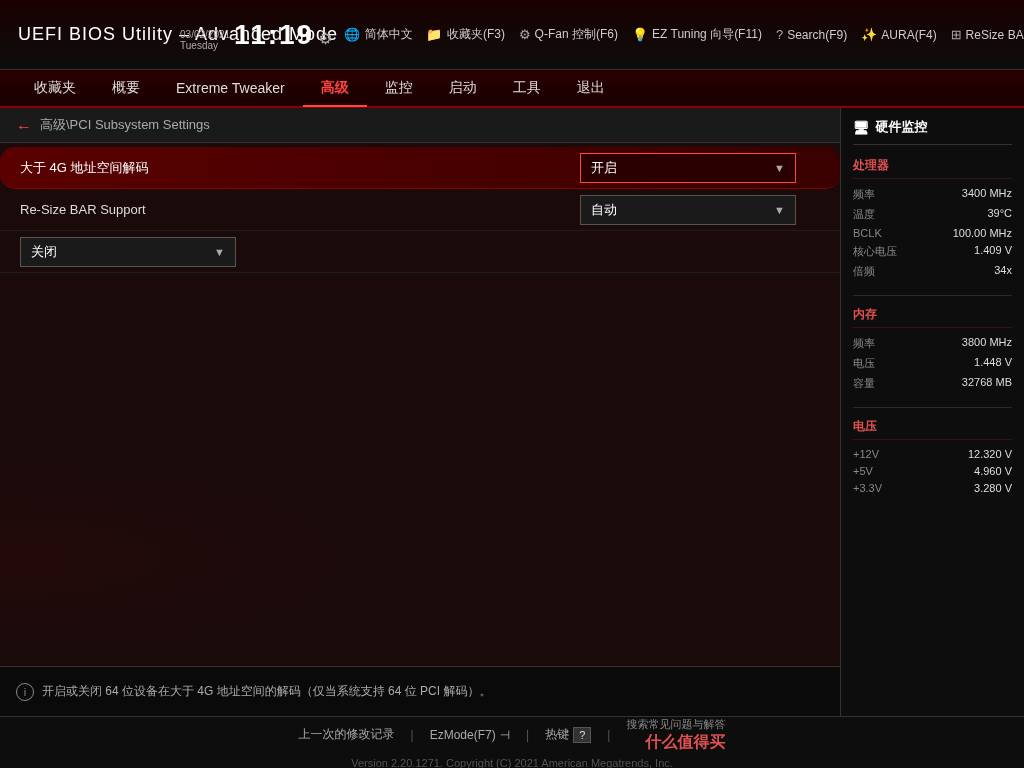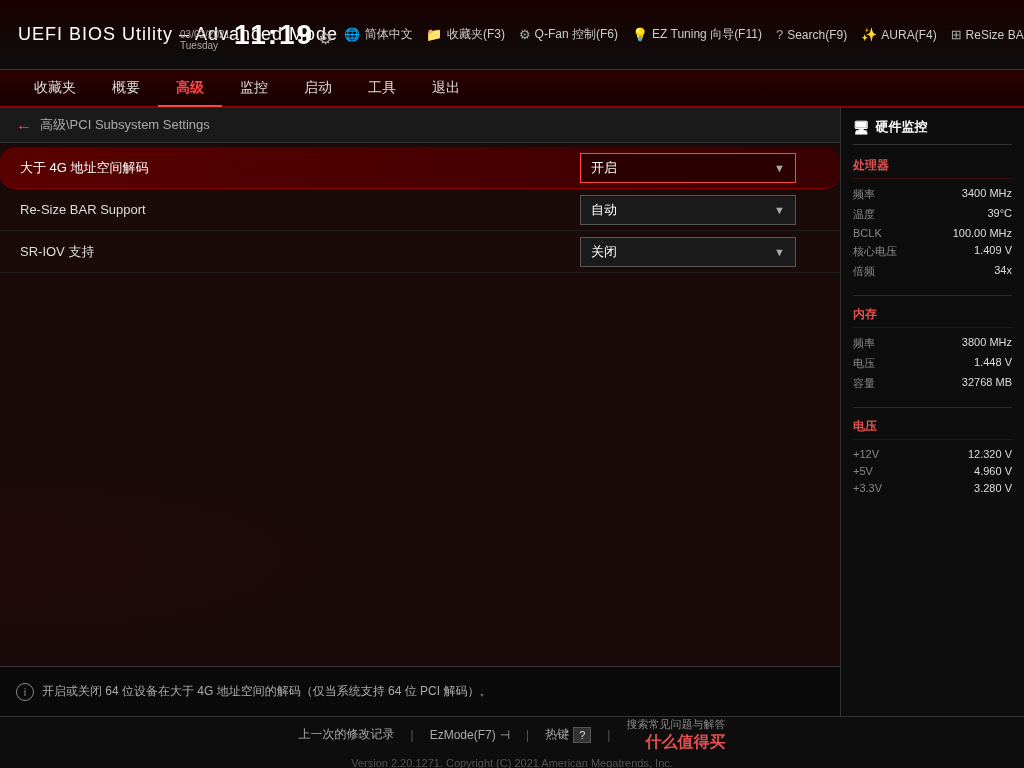--- a/index.html
+++ b/index.html
@@ -370,20 +370,23 @@
   </div>
 </div>
 
 <div class="navbar">
   <div class="nav-item">
     <span>收藏夹</span>
   </div>
   <div class="nav-item">
     <span>概要</span>
   </div>
+  <div class="nav-item">
+    <span>Extreme Tweaker</span>
+  </div>
   <div class="nav-item active">
     <span>高级</span>
   </div>
   <div class="nav-item">
     <span>监控</span>
   </div>
   <div class="nav-item">
     <span>启动</span>
   </div>
   <div class="nav-item">
@@ -420,21 +423,20 @@
           <span class="setting-label">Re-Size BAR Support</span>
           <div class="setting-value">
             <div class="dropdown">
               <span>自动</span>
               <span class="dropdown-arrow">▼</span>
             </div>
           </div>
         </div>
 
         <div class="setting-row">
-          <span class="setting-label">SR-IOV 支持</span>
           <div class="setting-value">
             <div class="dropdown">
               <span>关闭</span>
               <span class="dropdown-arrow">▼</span>
             </div>
           </div>
         </div>
       </div>
 
       <div class="status-bar">

